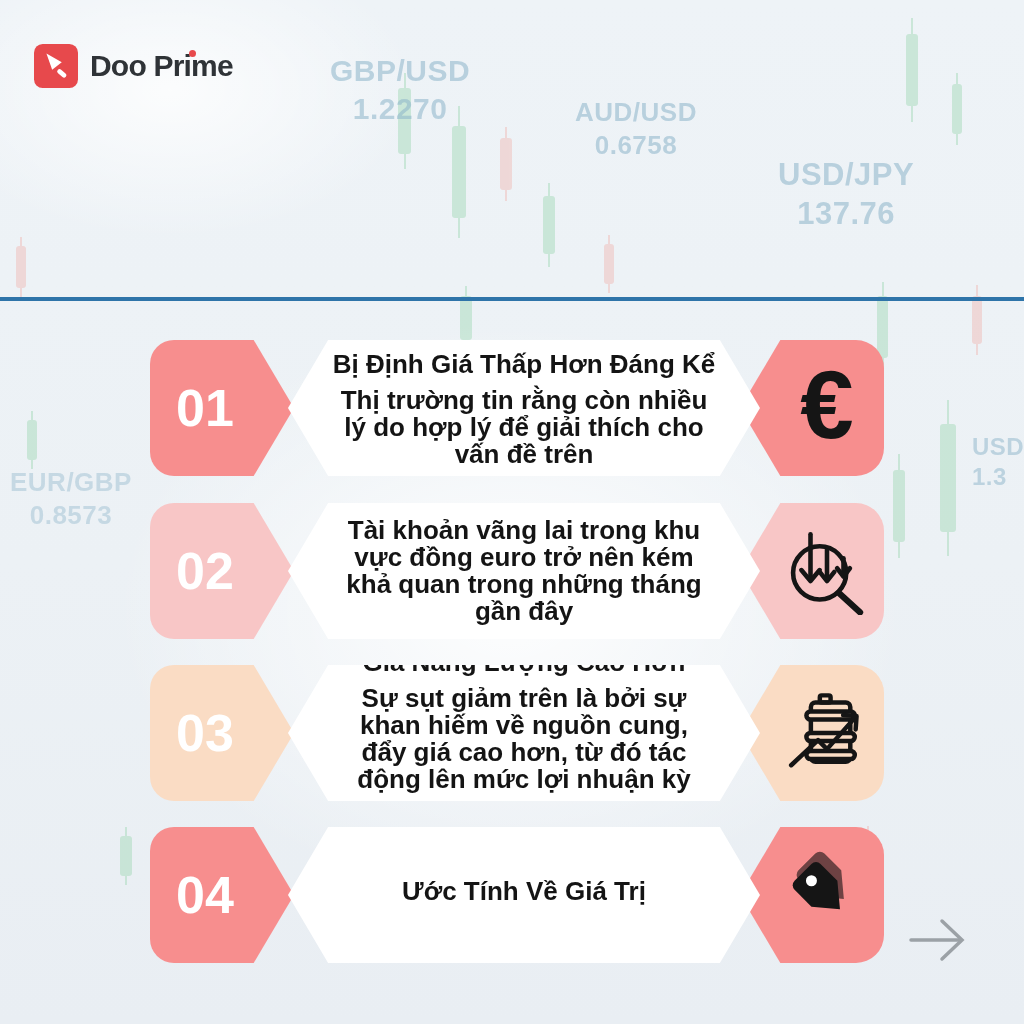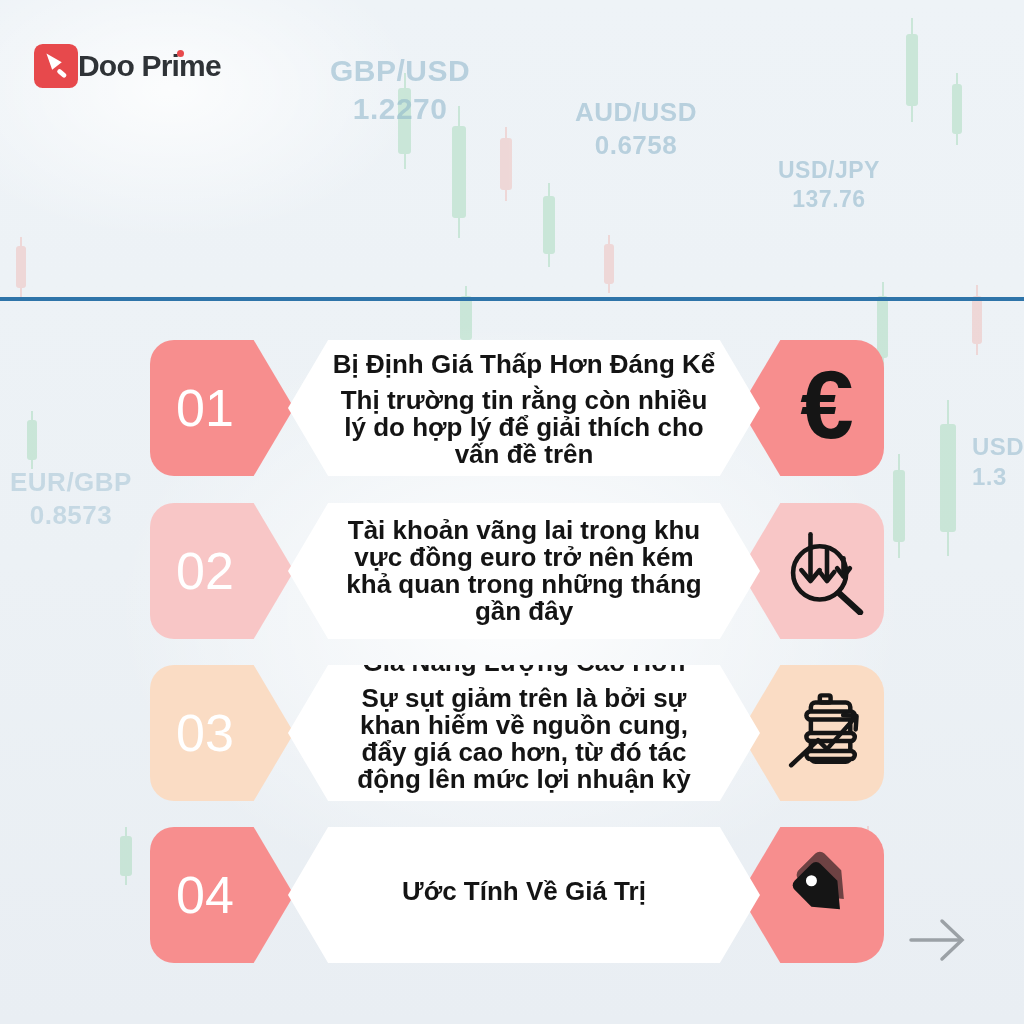--- a/index.html
+++ b/index.html
@@ -23,41 +23,41 @@
   .cloud{position:absolute;left:110px;top:320px;width:800px;height:580px;
     background:radial-gradient(ellipse at center,rgba(255,255,255,.9) 0%,rgba(255,255,255,0) 70%);
     pointer-events:none;}
   .cloud2{position:absolute;left:-80px;top:-60px;width:500px;height:300px;
     background:radial-gradient(ellipse at center,rgba(255,255,255,.8) 0%,rgba(255,255,255,0) 70%);}
   .candle{position:absolute;border-radius:3px;opacity:.45;}
   .candle::after{content:"";position:absolute;left:50%;margin-left:-1px;top:-22%;height:144%;width:2px;background:inherit;}
   .wm{position:absolute;color:var(--watermark-blue);opacity:.55;font-weight:bold;text-align:center;line-height:1.25;letter-spacing:.5px;}
   .wm-0{left:330px;top:52px;font-size:30px;}
   .wm-1{left:575px;top:96px;font-size:26px;}
-  .wm-2{left:778px;top:156px;font-size:23px;}
+  .wm-2{left:778px;top:156px;font-size:31px;}
   .wm-3{left:10px;top:466px;font-size:26px;opacity:.4;}
   .wm-4{left:972px;top:432px;font-size:24px;opacity:.5;text-align:left;}
   .wm span{display:block;}
   
-  .logo{position:absolute;left:34px;top:44px;display:flex;align-items:center;gap:0;}
+  .logo{position:absolute;left:34px;top:44px;display:flex;align-items:center;gap:12px;}
   .logo-rect{fill:var(--brand-red);}
   .brand-text{position:relative;font-size:30px;font-weight:bold;color:var(--brand-text);letter-spacing:-.8px;}
   .brand-dot{position:absolute;left:99px;top:1px;width:7px;height:7px;border-radius:50%;background:var(--brand-red);}
   .title{position:absolute;left:74px;top:136px;color:var(--title-red);
     font-size:46px;line-height:67px;font-weight:bold;letter-spacing:-.5px;
     -webkit-text-stroke:1px currentColor;}
   .divider{position:absolute;left:0;top:297px;width:1024px;height:4px;background:var(--divider-blue);}
   
   .row{position:absolute;left:0;width:1024px;height:136px;}
   .row-0{top:340px;} .row-1{top:503px;} .row-2{top:665px;} .row-3{top:827px;}
   .num-block{
     position:absolute;left:150px;width:144px;height:136px;background:var(--accent,#F78E8E);
     border-radius:24px;clip-path:polygon(0 0,72% 0,100% 50%,72% 100%,0 100%);
     display:flex;align-items:center;justify-content:center;padding-right:34px;
-    color:#fff;font-size:52px;font-weight:normal;z-index:1;}
+    color:#fff;font-size:52px;font-weight:bold;z-index:1;}
   .card{
     position:absolute;left:288px;width:472px;height:136px;background:#fff;
     clip-path:polygon(0 50%,8.5% 0,91.5% 0,100% 50%,91.5% 100%,8.5% 100%);
     display:flex;flex-direction:column;align-items:center;justify-content:center;
     text-align:center;padding:0 48px;z-index:2;color:var(--card-text);}
   .card-title{font-size:26px;font-weight:bold;margin-bottom:7px;white-space:nowrap;}
   .card-desc{font-size:26px;font-weight:bold;line-height:27px;}
   .icon-block{
     position:absolute;left:740px;width:144px;height:136px;background:var(--accent,#F78E8E);
     border-radius:28px;clip-path:polygon(0 50%,28% 0,100% 0,100% 100%,28% 100%);

